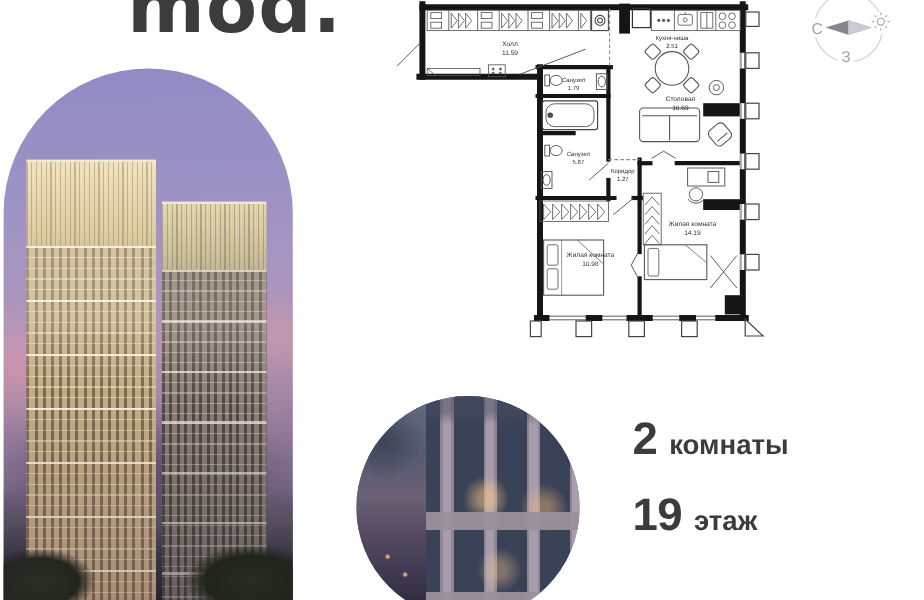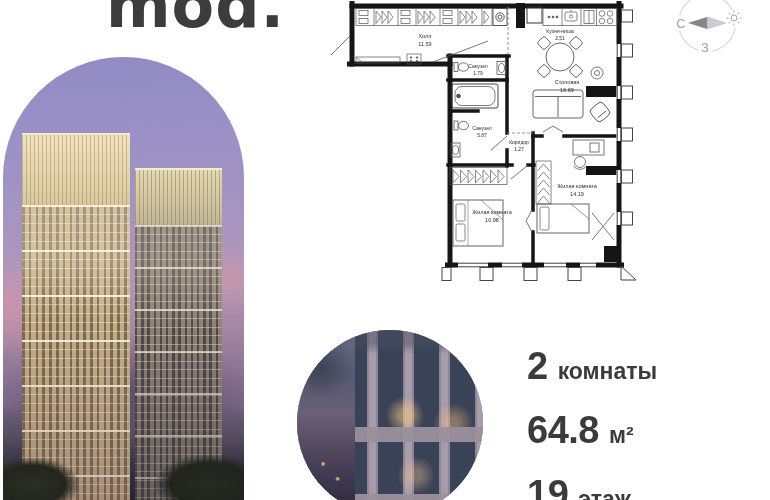--- a/index.html
+++ b/index.html
@@ -397,18 +397,15 @@
 <div class="photo">
   <div class="facade"></div>
   <div class="city"></div>
 </div>
 
 <div class="specs">
   <div class="spec-row">
     <span class="spec-num">2</span><span class="spec-unit">комнаты</span>
   </div>
   <div class="spec-row">
-    <span class="spec-num">64.8</span><span class="spec-unit">м²</span>
-  </div>
-  <div class="spec-row">
     <span class="spec-num">19</span><span class="spec-unit">этаж</span>
   </div>
 </div>
 
 </body></html>

